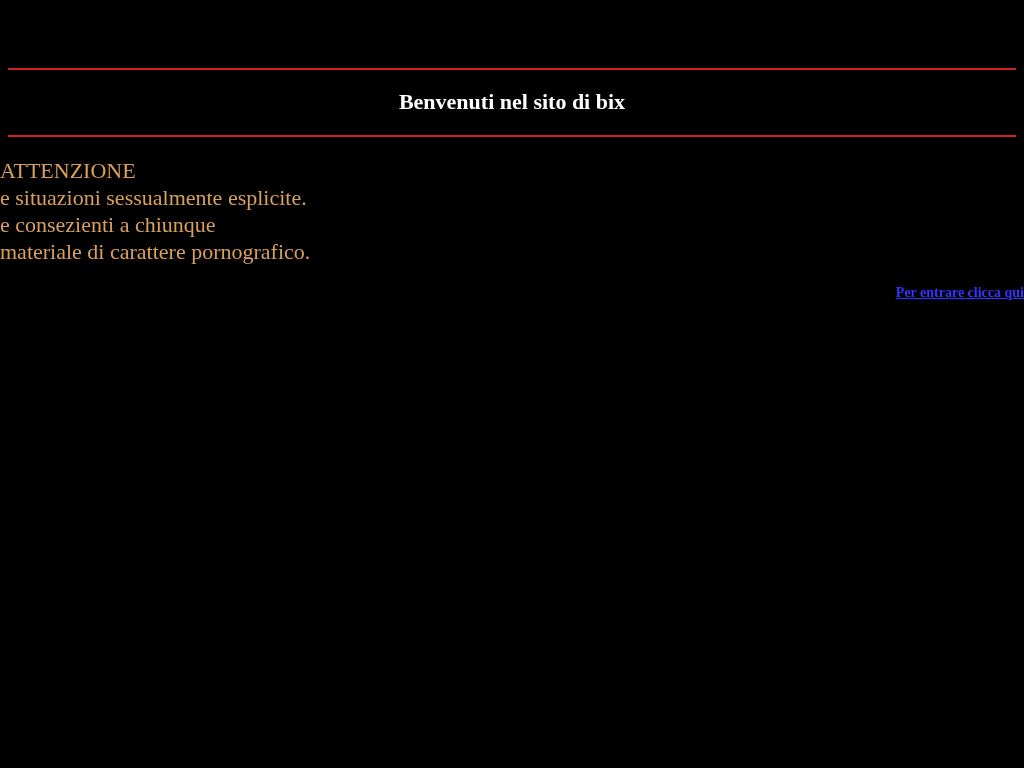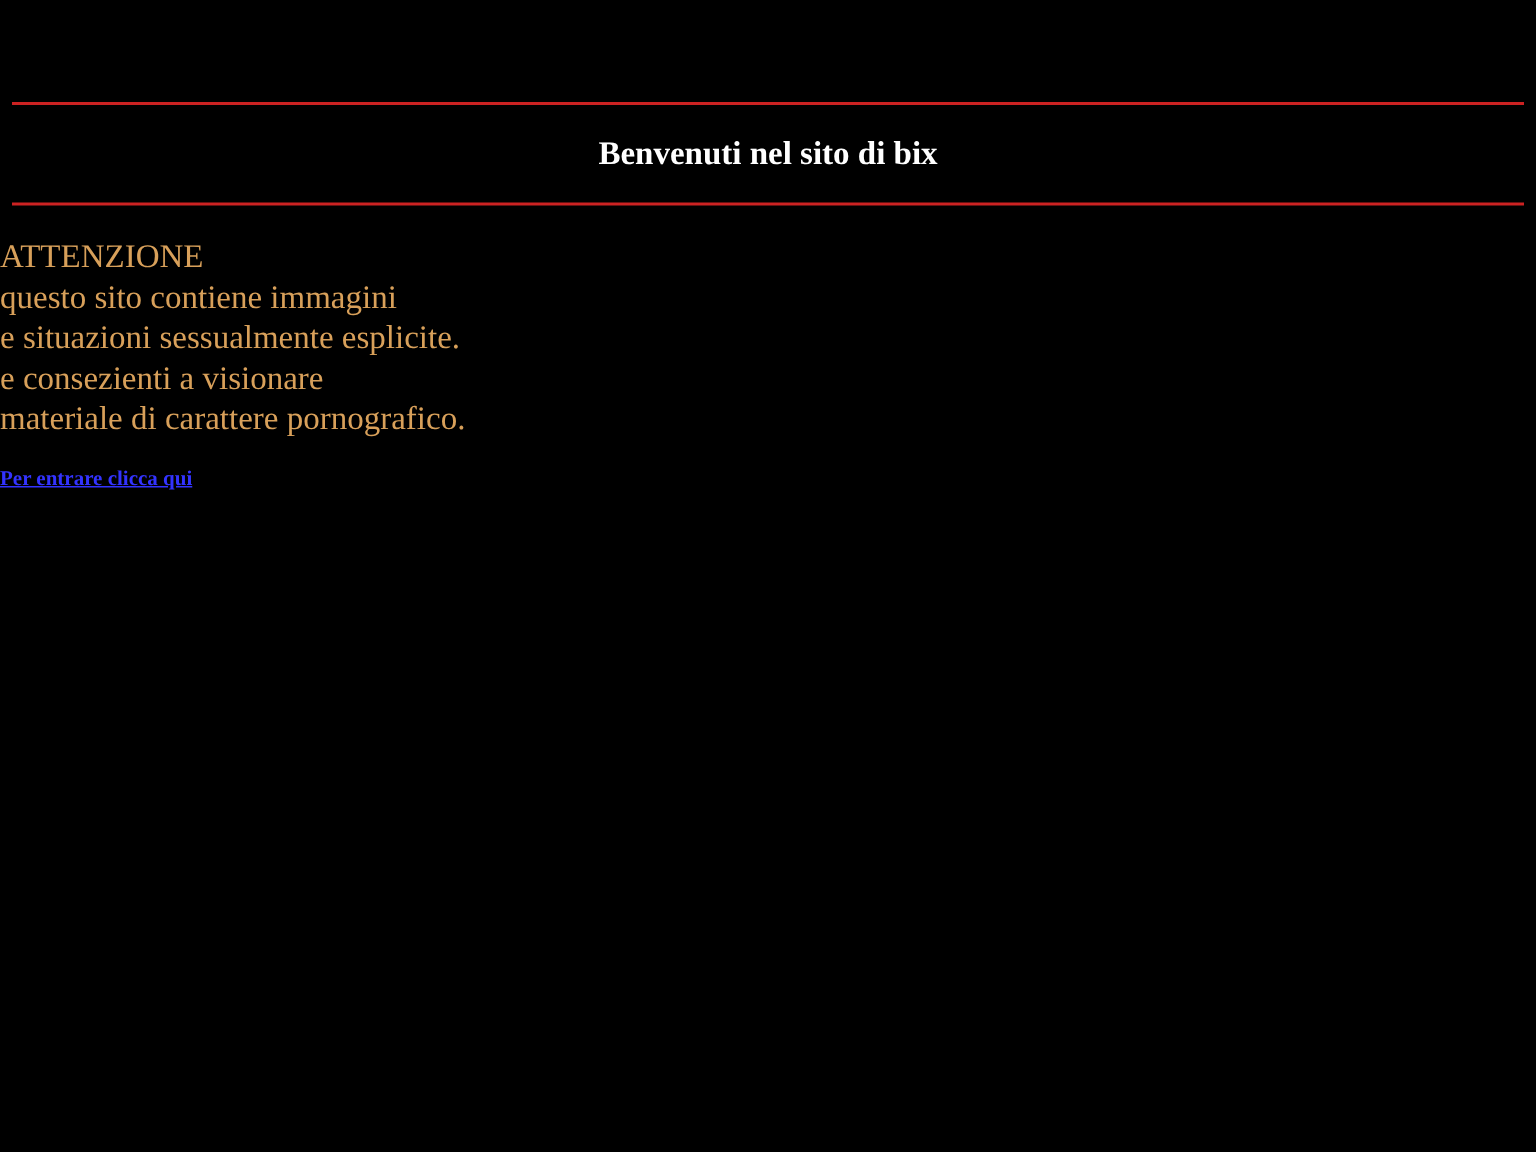--- a/index.html
+++ b/index.html
@@ -43,22 +43,23 @@
     font-size: 22px;
     line-height: 27px;
     padding-top: 20px;
     font-family: "Liberation Serif", "DejaVu Serif", serif;
   }
   .warning .line {
     display: block;
     white-space: nowrap;
   }
   .enter-wrap {
-    text-align: left;
+    text-align: right;
     padding-top: 18px;
+    padding-left: 24px;
   }
   .enter-link {
     color: #3333ff;
     font-weight: bold;
     font-size: 14px;
     text-decoration: underline;
     font-family: "Liberation Serif", "DejaVu Serif", serif;
     cursor: pointer;
   }
 </style>
@@ -70,23 +71,22 @@
   <div class="top-spacer"></div>
 
   <hr class="rule">
 
   <div class="title">Benvenuti nel sito di bix</div>
 
   <hr class="rule">
 
   <div class="warning">
     <span class="line">ATTENZIONE</span>
-    <span class="line">questo sito contiene immagini</span>
     <span class="line">e situazioni sessualmente esplicite.</span>
-    <span class="line">e consezienti a visionare</span>
+    <span class="line">e consezienti a chiunque</span>
     <span class="line">materiale di carattere pornografico.</span>
   </div>
 
   <div class="enter-wrap">
     <a class="enter-link" href="#">Per entrare clicca qui</a>
   </div>
 
 </div>
 
 </body></html>

